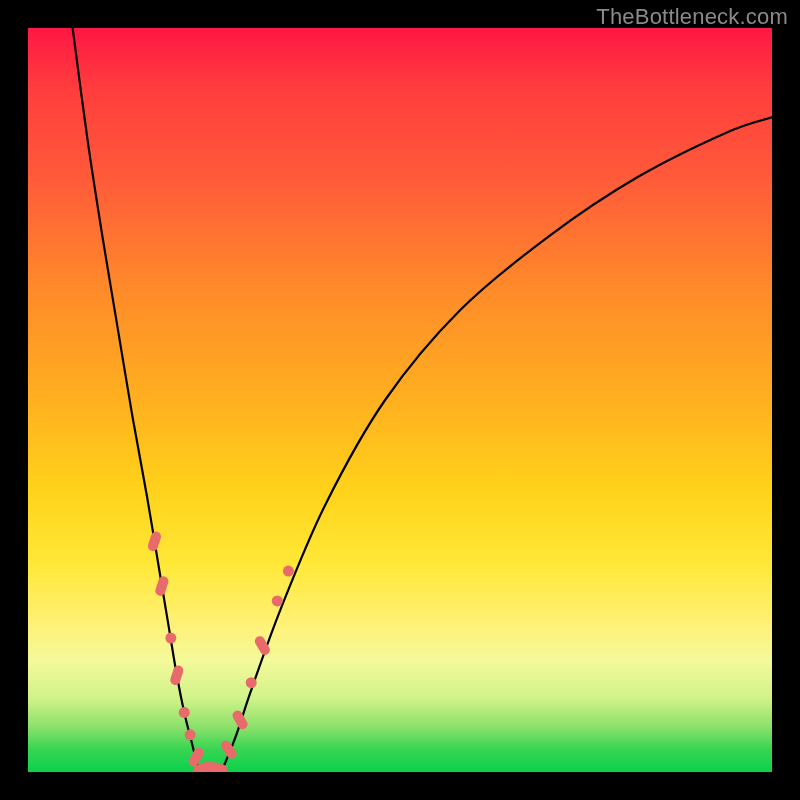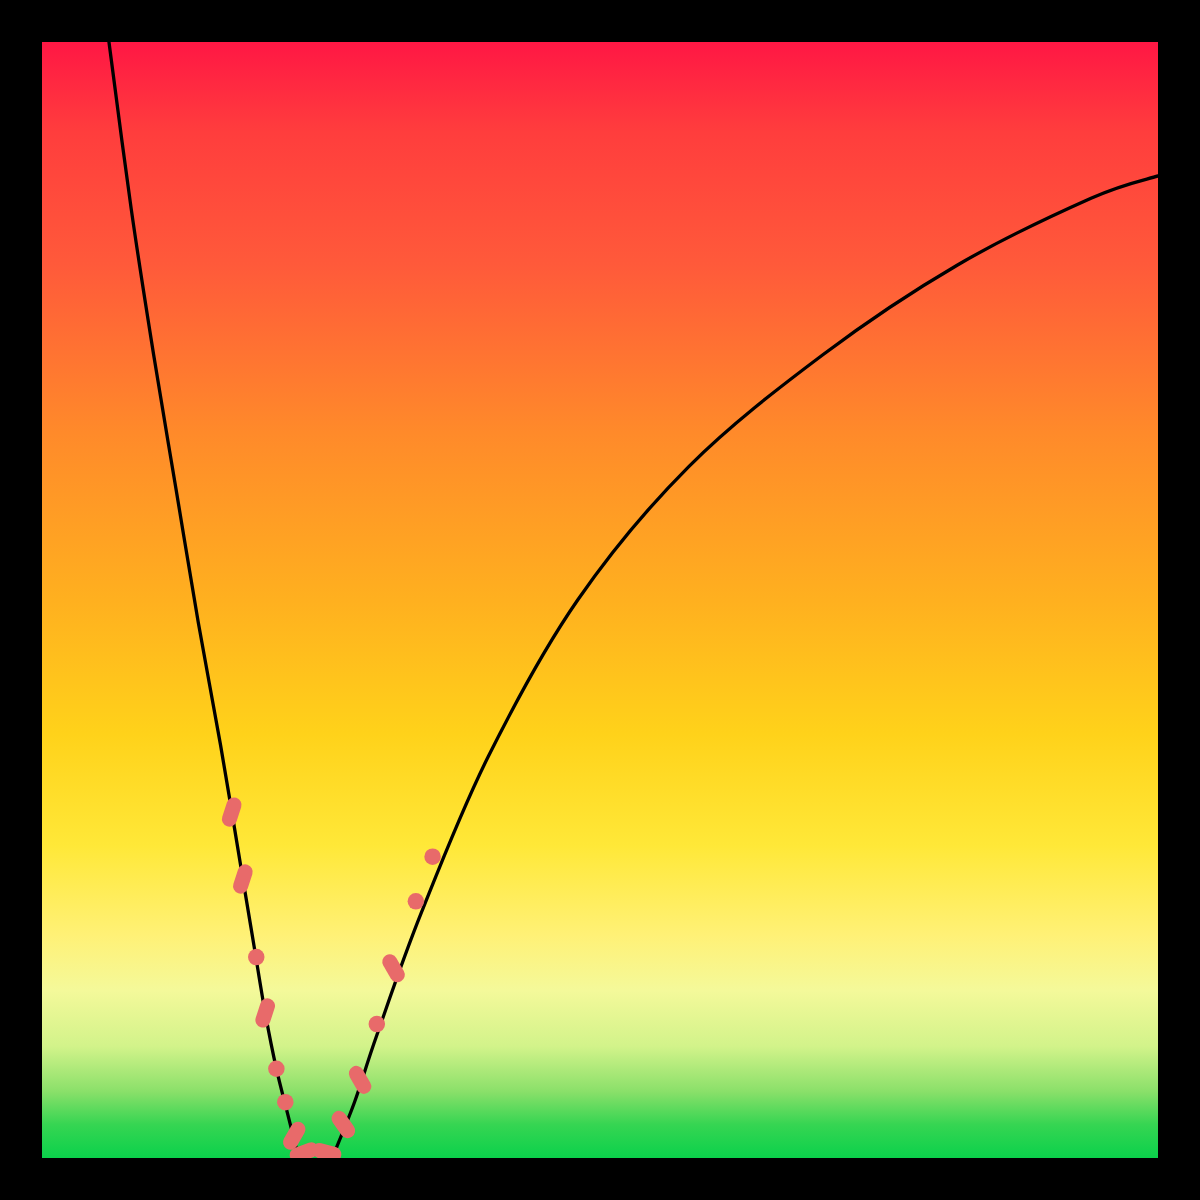--- a/index.html
+++ b/index.html
@@ -71,20 +71,21 @@
   }
   .curve .marker-pill {
     fill: #e86a6a;
     stroke: none;
   }
 </style>
 </head>
 <body>
 
 <div class="frame">
+  <div class="watermark">TheBottleneck.com</div>
 
   <div class="plot-area">
     <svg class="curve" viewBox="0 0 744 744" preserveAspectRatio="none">
       <g id="curve-group">
           <path class="line" d="M 44.64 0 C 47.120000000000005 18.600000000000005, 54.56 76.88000000000002, 59.52 111.60000000000002 C 64.48 146.32000000000002, 69.44000000000001 177.32000000000005, 74.4 208.32000000000005 C 79.36 239.32000000000005, 84.32 267.84000000000003, 89.28 297.6 C 94.24000000000001 327.36, 99.20000000000002 358.36, 104.16000000000001 386.88 C 109.12 415.4, 114.08000000000001 440.20000000000005, 119.04 468.72 C 124 497.24, 130.2 535.6800000000001, 133.92 558 C 137.64 580.3199999999999, 138.88 587.76, 141.36 602.64 C 143.84000000000003 617.52, 146.32000000000002 633.64, 148.8 647.28 C 151.28 660.92, 153.76 673.32, 156.23999999999998 684.48 C 158.71999999999997 695.64, 161.2 704.32, 163.68 714.24 C 166.16000000000003 724.16, 169.88 739.04, 171.12 744"></path>
           <path class="line" d="M 193.44 744 C 195.92000000000002 737.8, 203.36 720.4399999999999, 208.32000000000002 706.8 C 213.28000000000003 693.16, 215.76 683.24, 223.2 662.16 C 230.64 641.0799999999999, 240.56 611.3199999999999, 252.96 580.3199999999999 C 265.36 549.3199999999999, 280.24 510.88, 297.6 476.16 C 314.96000000000004 441.44000000000005, 334.8 404.24, 357.12 372 C 379.44 339.76, 404.24 310, 431.52 282.72 C 458.79999999999995 255.44000000000003, 491.03999999999996 230.64000000000007, 520.8 208.32000000000005 C 550.56 186.00000000000003, 580.3199999999999 166.15999999999997, 610.0799999999999 148.79999999999995 C 639.8399999999999 131.43999999999994, 677.04 114.07999999999997, 699.36 104.15999999999997 C 721.6800000000001 94.23999999999997, 736.56 91.75999999999998, 744 89.27999999999997"></path>
         </g>
       <g id="marker-group">
           <rect x="-10" y="-5" width="20" height="10" rx="5" ry="5" class="marker-pill" transform="translate(126.48 513.36) rotate(-72)"></rect>
           <rect x="-10" y="-5" width="20" height="10" rx="5" ry="5" class="marker-pill" transform="translate(133.92 558) rotate(-72)"></rect>

